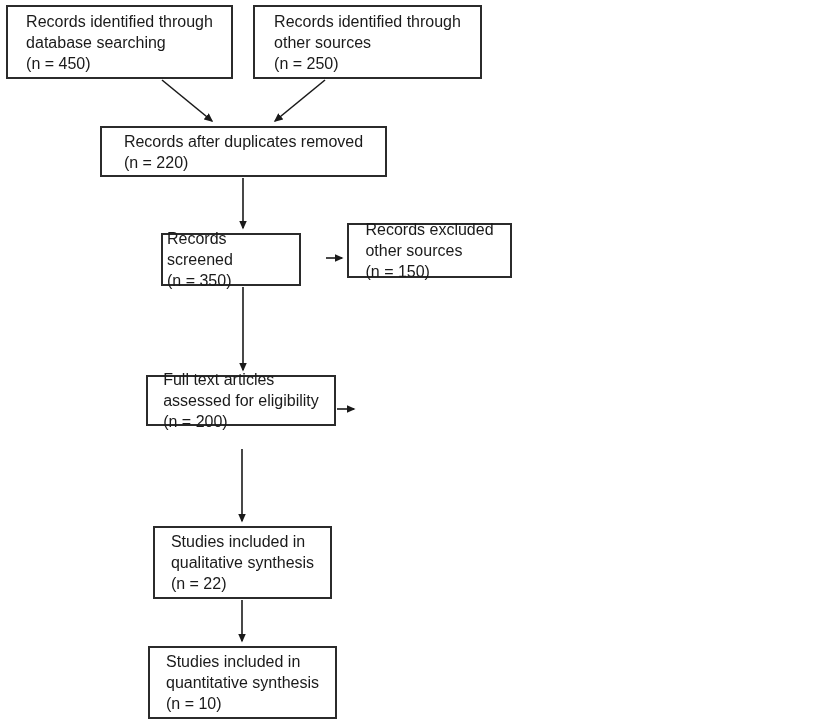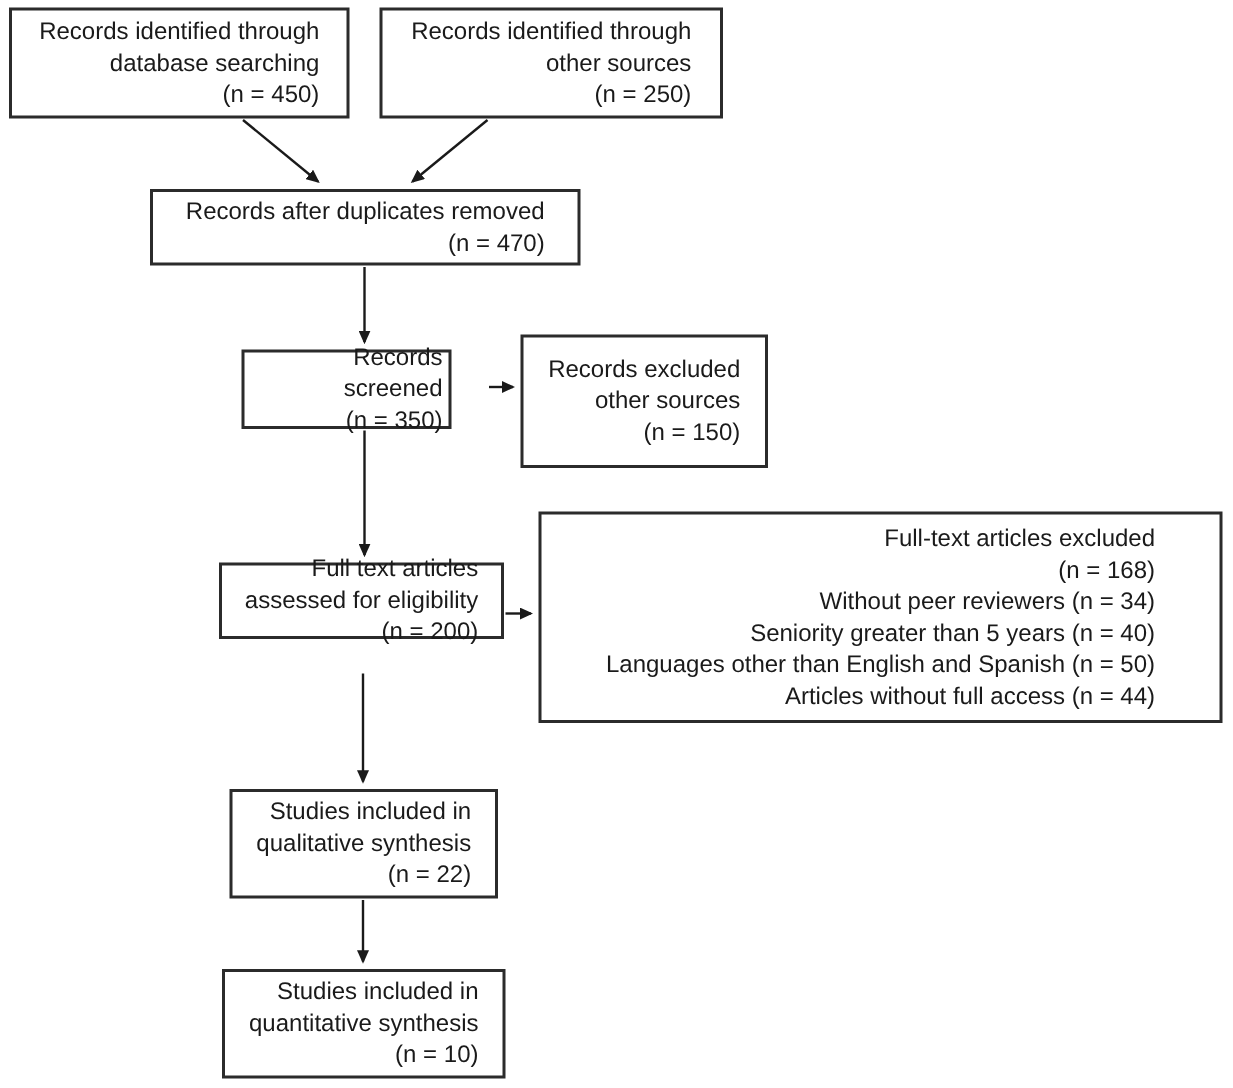--- a/index.html
+++ b/index.html
@@ -17,21 +17,21 @@
   }
   .flow-box {
     position: absolute;
     box-sizing: border-box;
     border: 2px solid #2b2b2b;
     background: #ffffff;
     color: #1a1a1a;
     display: flex;
     align-items: center;
     justify-content: center;
-    text-align: right;
+    text-align: left;
     font-size: 16px;
     line-height: 21px;
     white-space: pre-line;
     padding: 2px 4px;
   }
   .arrow-layer {
     position: absolute;
     left: 0;
     top: 0;
     width: 822px;
@@ -66,39 +66,33 @@
 
   <div class="flow-box" style="left:6px; top:5px; width:227px; height:74px;">Records identified through
 database searching
 (n = 450)</div>
 
   <div class="flow-box" style="left:253px; top:5px; width:229px; height:74px;">Records identified through
 other sources
 (n = 250)</div>
 
   <div class="flow-box" style="left:100px; top:126px; width:287px; height:51px;">Records after duplicates removed
-(n = 470)</div>
+(n = 220)</div>
 
   <div class="flow-box" style="left:161px; top:233px; width:140px; height:53px;">Records screened
 (n = 350)</div>
 
-  <div class="flow-box" style="left:347px; top:223px; width:165px; height:89px;">Records excluded
+  <div class="flow-box" style="left:347px; top:223px; width:165px; height:55px;">Records excluded
 other sources
 (n = 150)</div>
 
   <div class="flow-box" style="left:146px; top:375px; width:190px; height:51px;">Full text articles
 assessed for eligibility
 (n = 200)</div>
 
-  <div class="flow-box" style="left:359px; top:341px; width:456px; height:141px;">Full-text articles excluded
-(n = 168)
-Without peer reviewers (n = 34)
-Seniority greater than 5 years (n = 40)
-Languages other than English and Spanish (n = 50)
-Articles without full access (n = 44)</div>
 
   <div class="flow-box" style="left:153px; top:526px; width:179px; height:73px;">Studies included in
 qualitative synthesis
 (n = 22)</div>
 
   <div class="flow-box" style="left:148px; top:646px; width:189px; height:73px;">Studies included in
 quantitative synthesis
 (n = 10)</div>
 
 </div>

